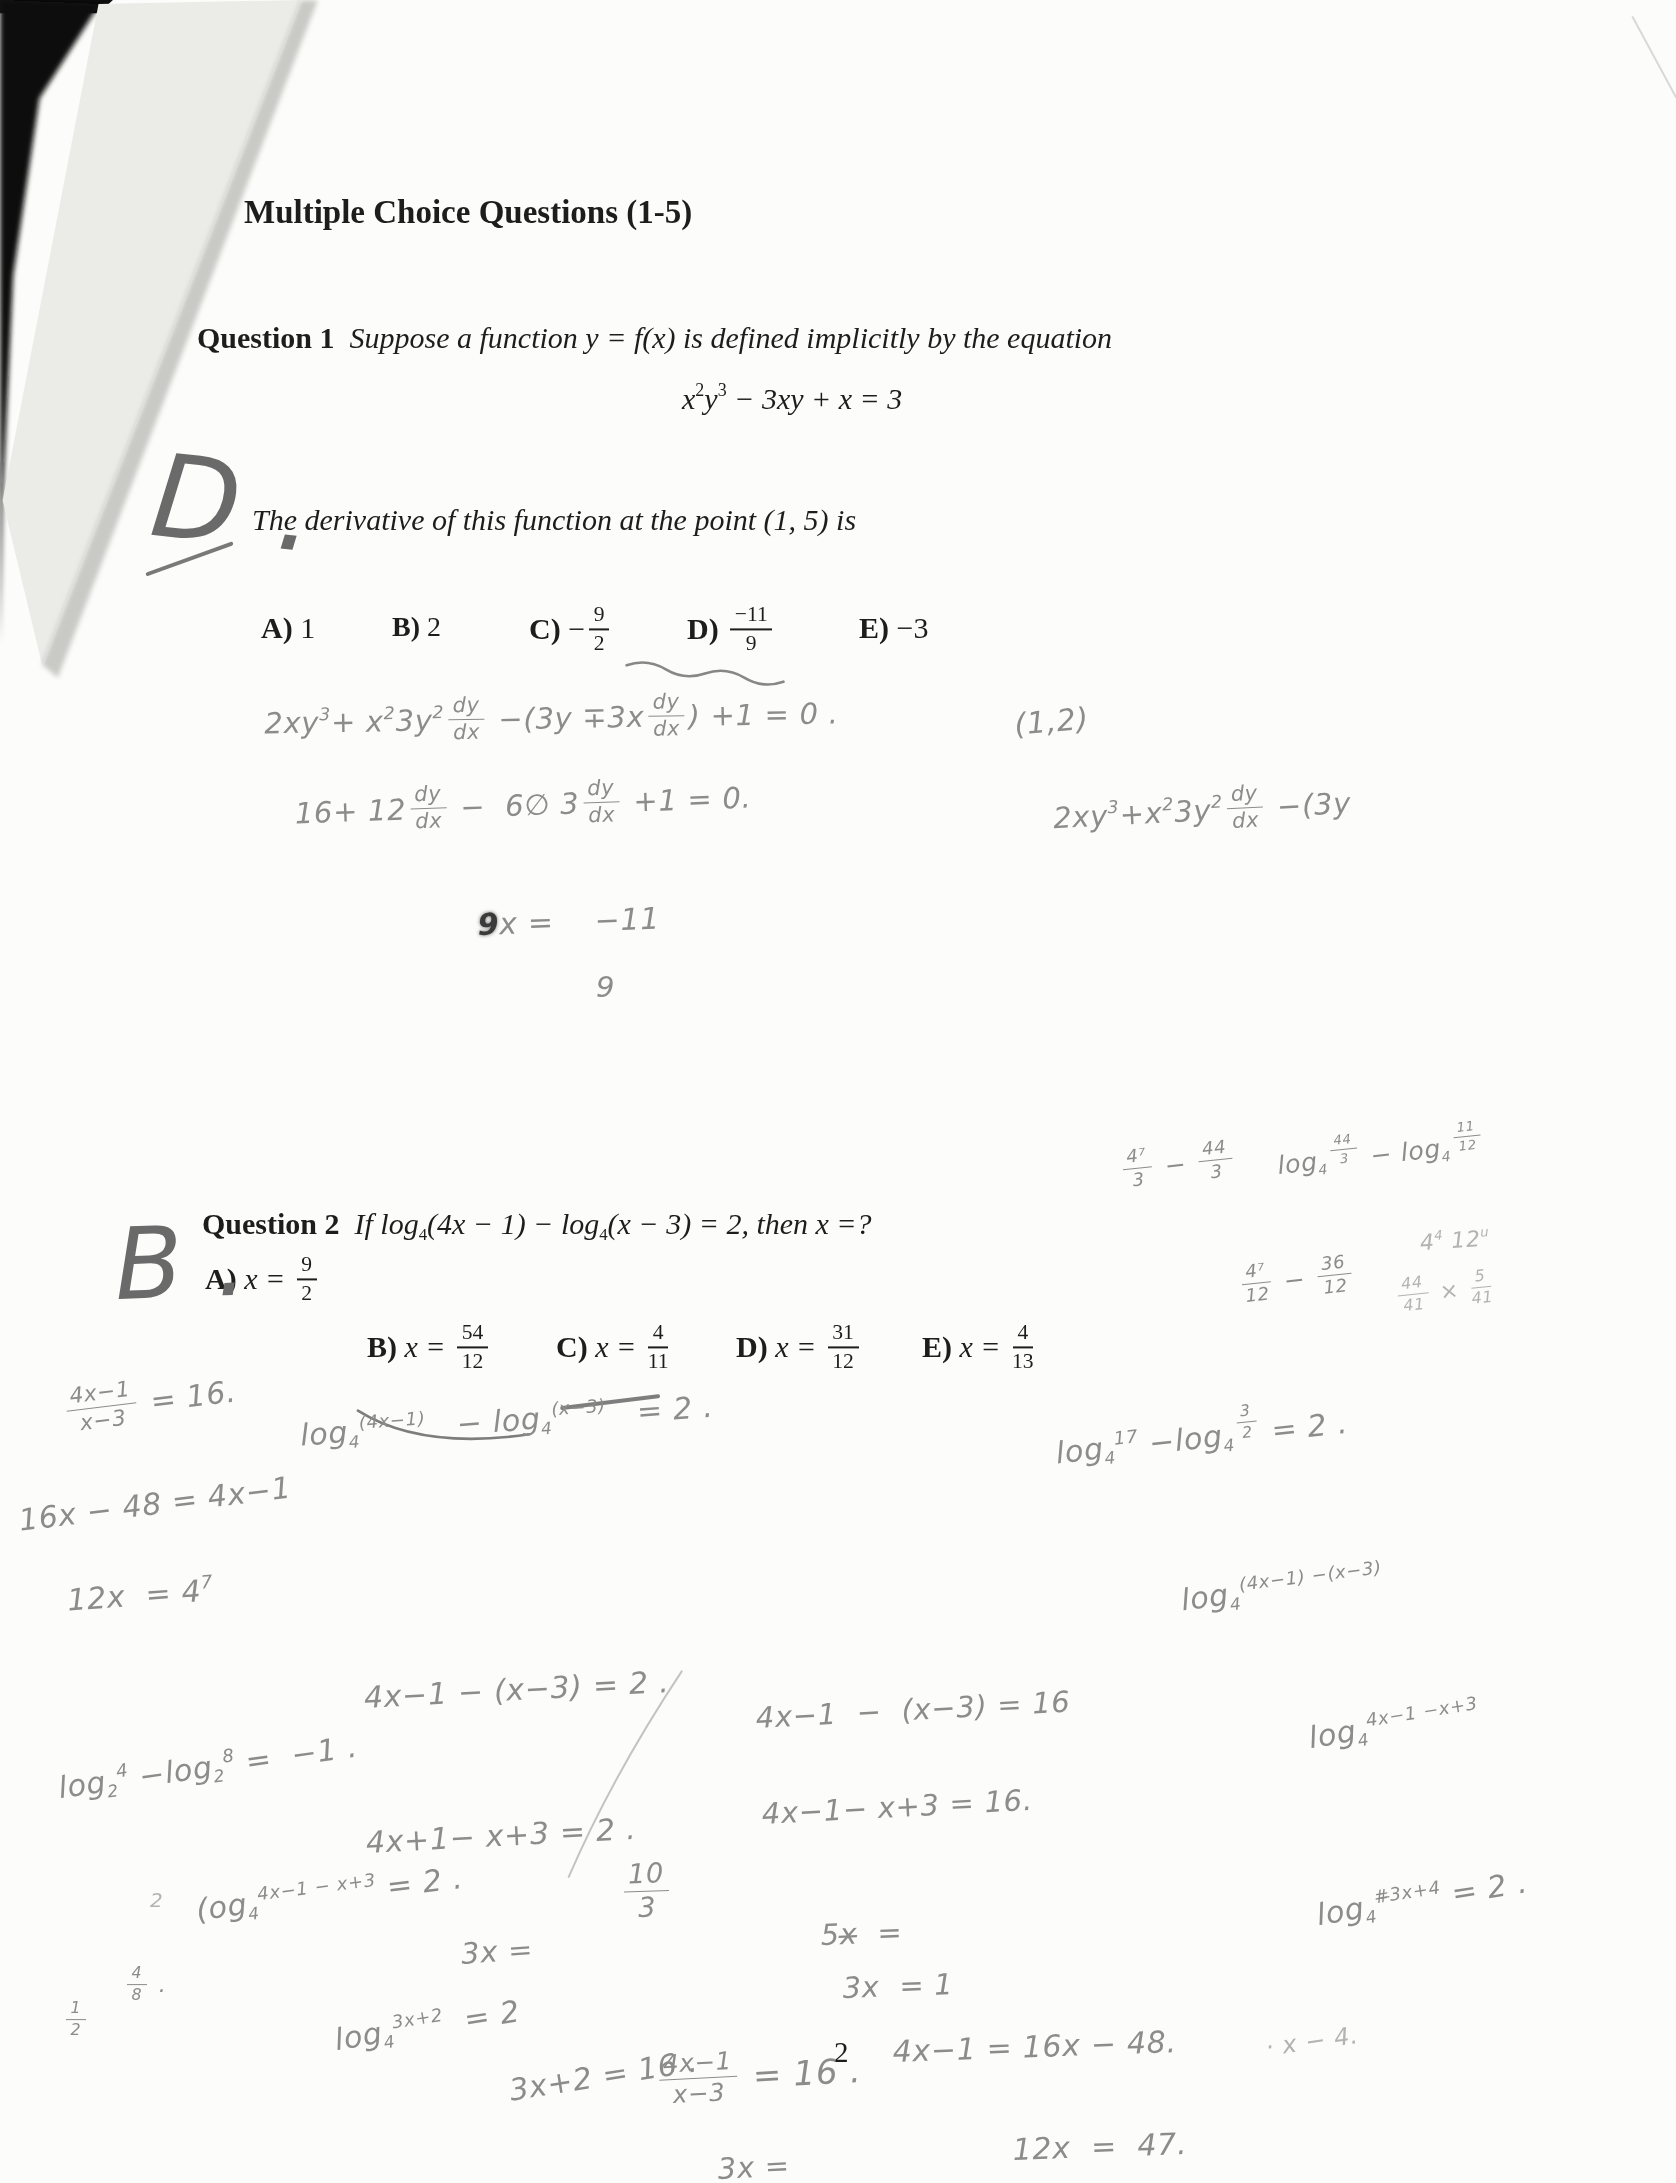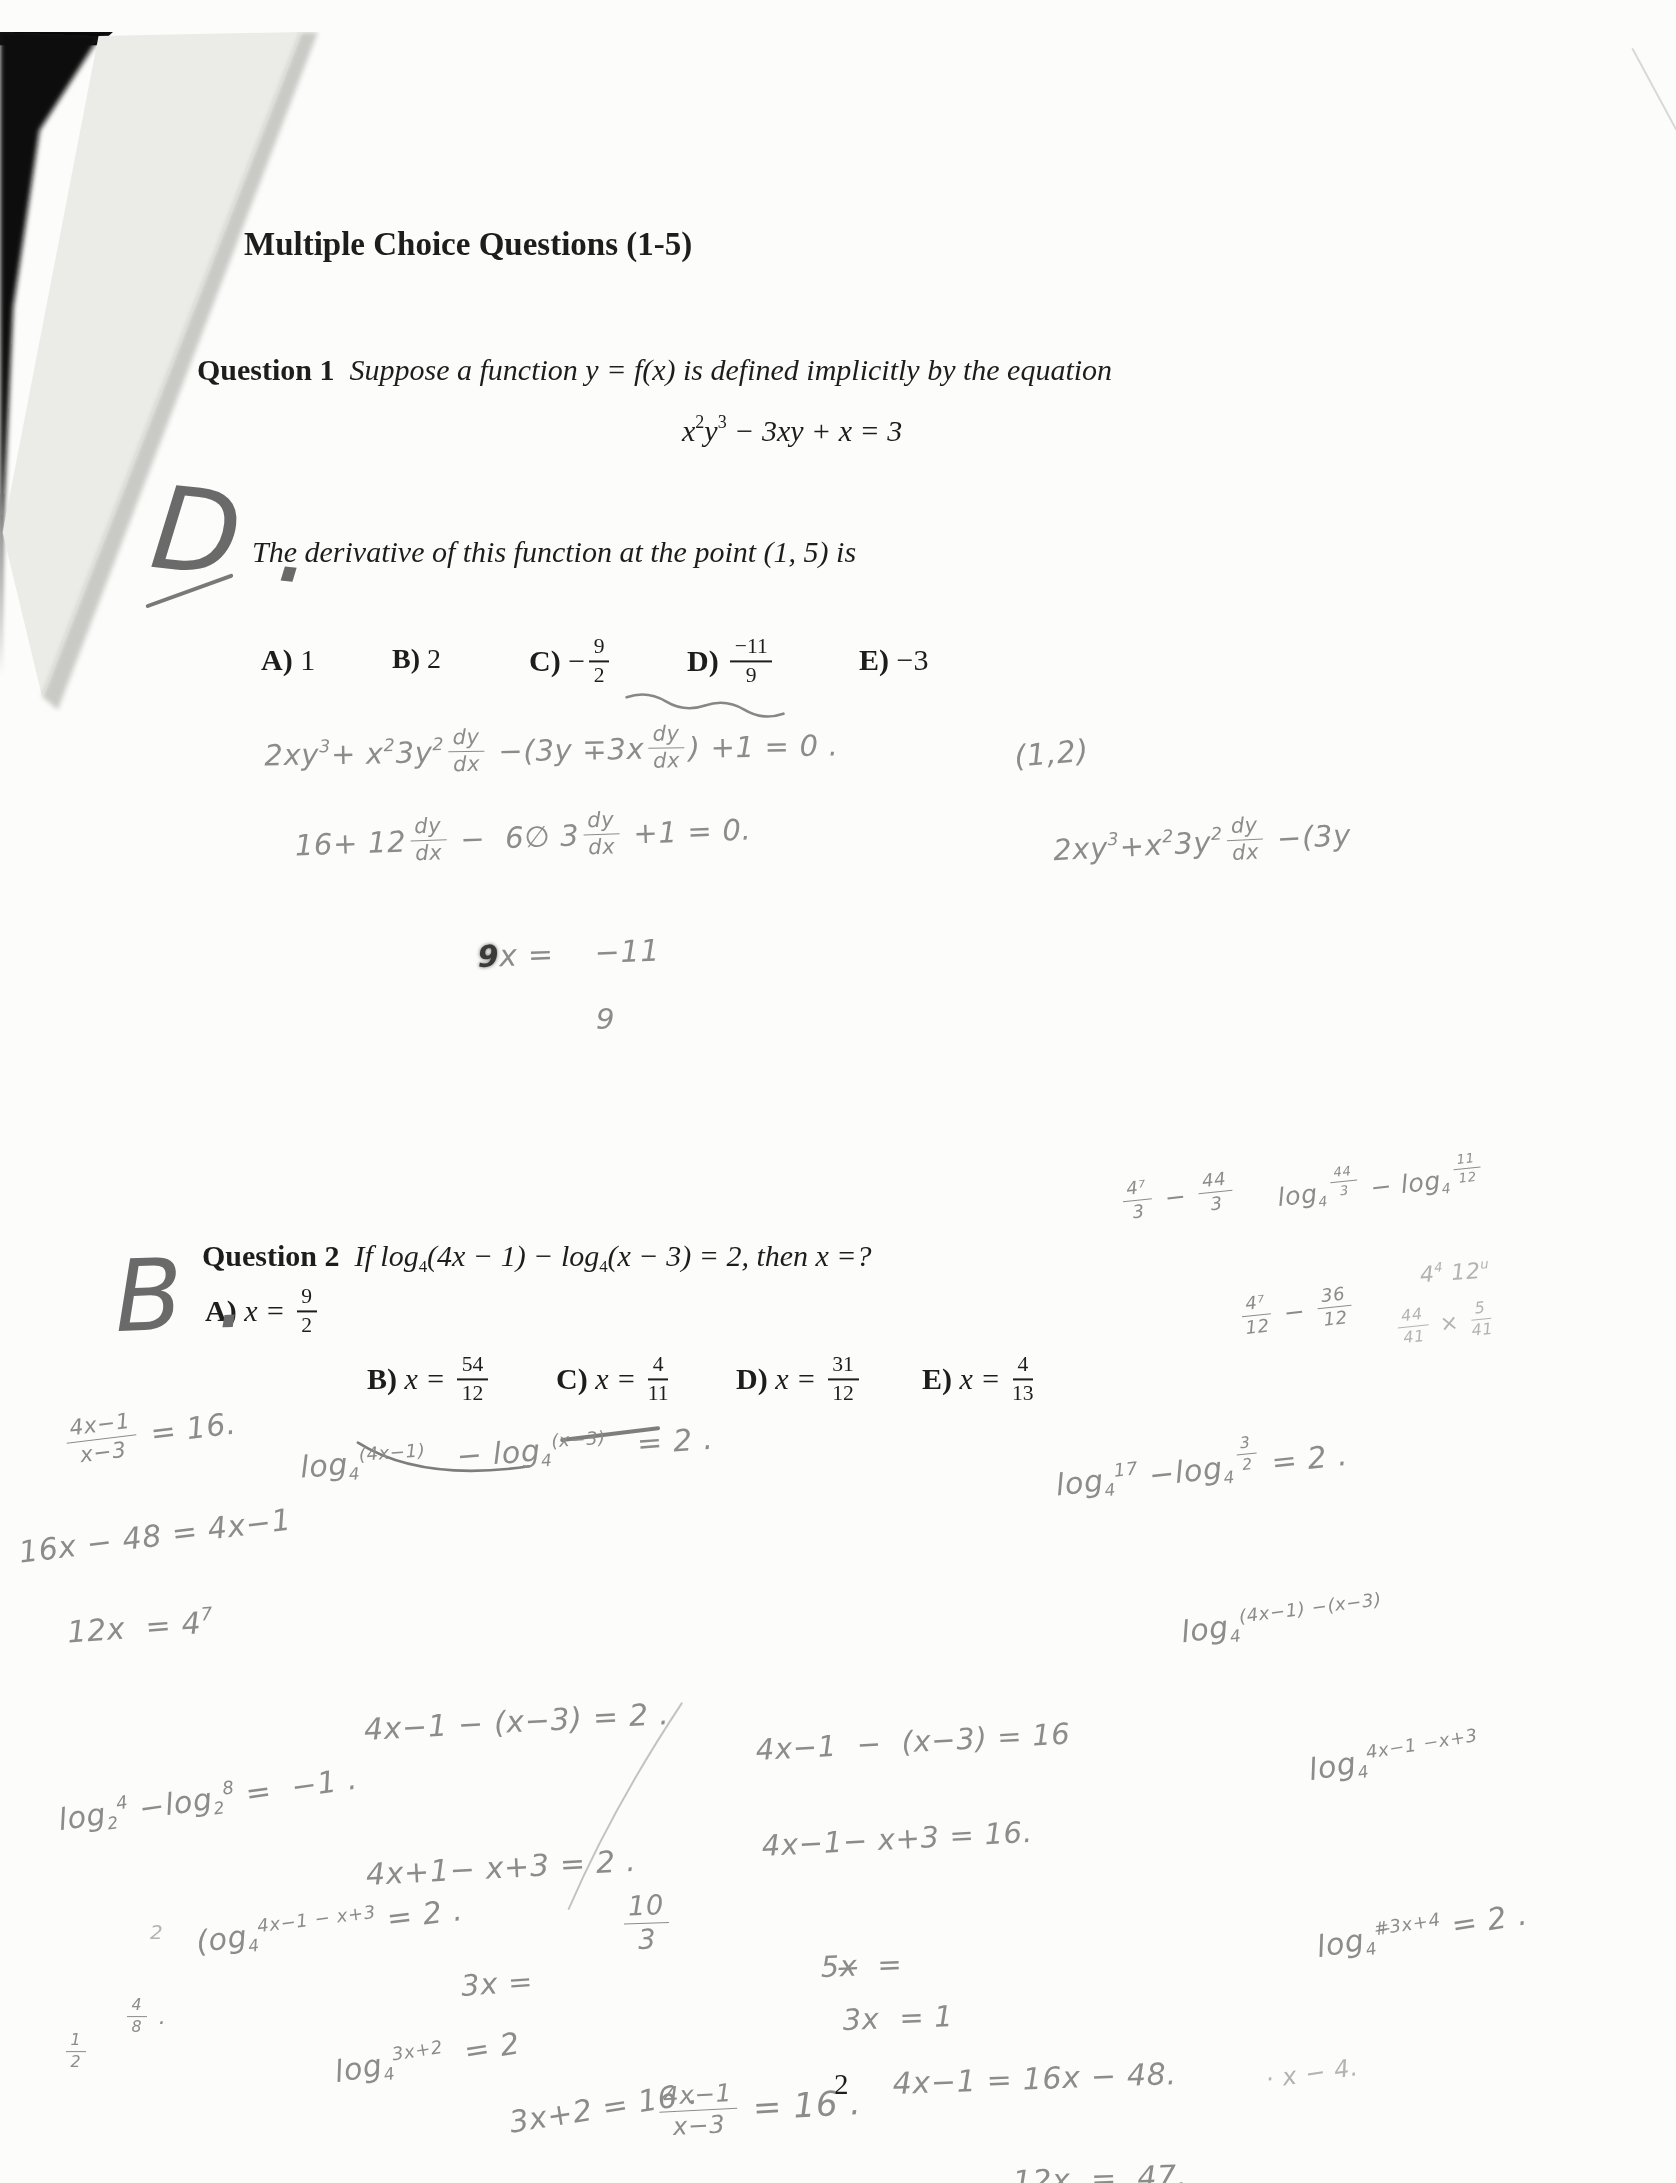--- a/index.html
+++ b/index.html
@@ -1,21 +1,21 @@
 <!DOCTYPE html>
 <html style="font-size:10.5px"><head>
 <meta charset="utf-8">
 <style>
   html,body{margin:0;padding:0;}
   body{
     width:1676px;height:2183px;position:relative;overflow:hidden;
     background:#fcfcfa;
     font-family:"Liberation Serif",serif;
   }
-  #page{position:absolute;inset:0;margin-top:32px;}
+  #page{position:absolute;inset:0;}
   .item{
     position:absolute;white-space:pre;line-height:1.12;
     transform-origin:left top;
   }
   .print{color:#1d1d1b;font-family:"Liberation Serif",serif;}
   .hand{
     color:#8c8c8c;font-family:"DejaVu Sans",sans-serif;
     font-style:italic;letter-spacing:0.7px;
   }
   .b{font-weight:700;}

